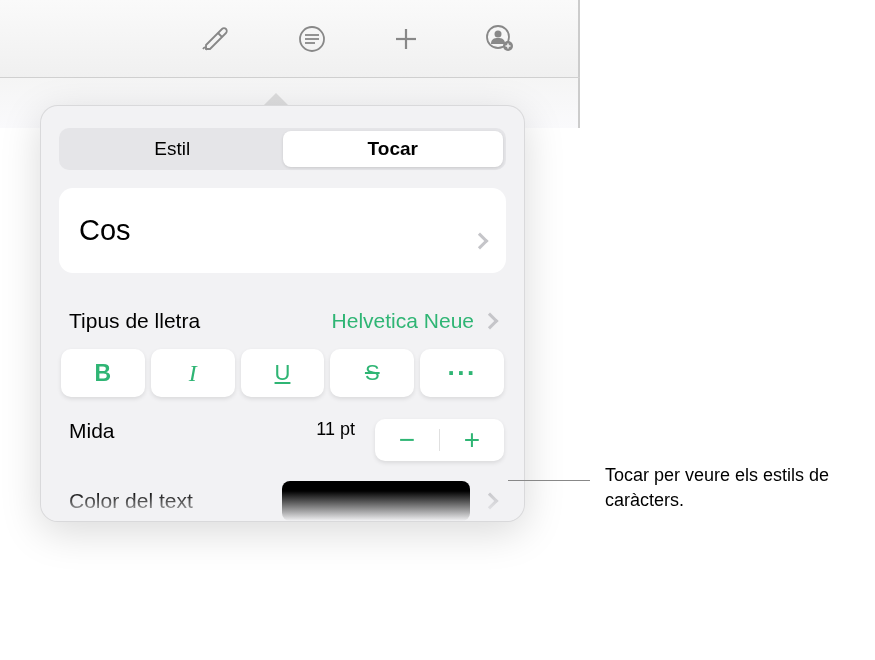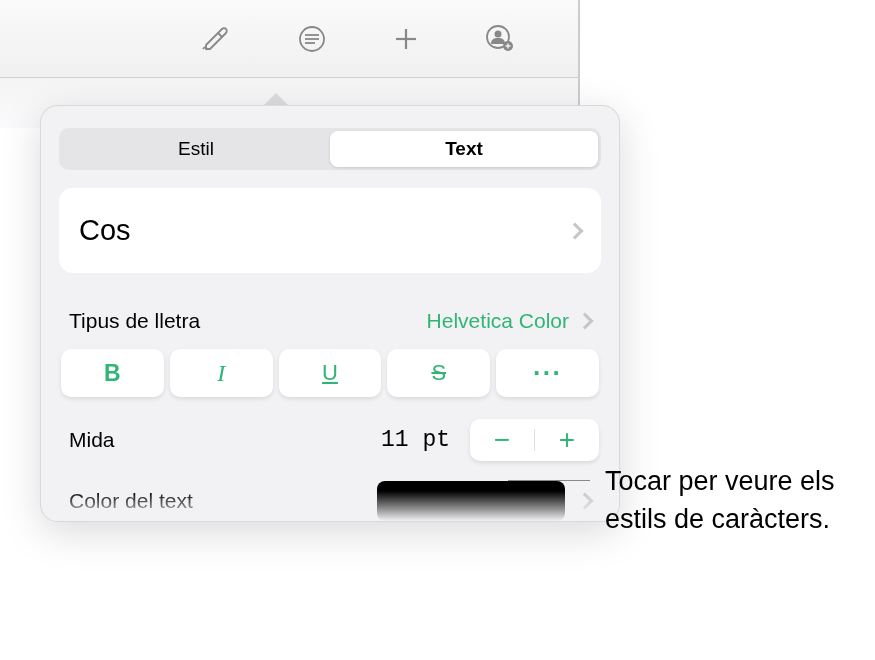--- a/index.html
+++ b/index.html
@@ -47,21 +47,21 @@
       left: 0;
       width: 580px;
       height: 50px;
       background: linear-gradient(to bottom, #f5f5f5, #fafafc);
       border-right: 2px solid #ccc;
     }
     .popover {
       position: absolute;
       top: 105px;
       left: 40px;
-      width: 580px;
+      width: 485px;
       background: #f2f2f4;
       border-radius: 18px;
       border: 1px solid rgba(0,0,0,0.1);
       box-shadow: 0 10px 40px rgba(0,0,0,0.15);
       padding-bottom: 0;
       overflow: hidden;
     }
     .popover::before {
       content: "";
       position: absolute;
@@ -114,21 +114,21 @@
       letter-spacing: 0.3px;
     }
     .card {
       background: #fff;
       border-radius: 14px;
       margin: 0 18px 24px;
       padding: 0;
     }
     .para-style-row {
       display: flex;
-      align-items: center;
+      align-items: flex-end;
       justify-content: space-between;
       padding: 26px 20px;
       cursor: pointer;
     }
     .para-style-value {
       font-size: 29px;
       color: #000;
     }
     .chevron {
       width: 12px;
@@ -175,33 +175,32 @@
       cursor: pointer;
       box-shadow: 0 2px 4px rgba(0,0,0,0.1);
     }
     .style-btn .bold { font-weight: 700; font-size: 23px; }
     .style-btn .italic { font-style: italic; font-family: Georgia, serif; font-size: 24px; }
     .style-btn .underline { text-decoration: underline; font-size: 22px; }
     .style-btn .strike { text-decoration: line-through; font-size: 22px; }
     .style-btn .more { font-size: 26px; line-height: 15px; font-weight:bold; letter-spacing: 1px;}
     .size-row {
       display: flex;
-      align-items: center;
+      align-items: flex-start;
       padding: 8px 2px 14px 10px;
     }
     .size-label {
       font-size: 21px;
       color: #000;
       flex: 1;
     }
     .size-value {
-      font-size: 23px;
+      font-size: 18px;
       color: #000;
       margin-right: 20px;
-      font-family: Liberation Mono, monospace;
     }
     .stepper {
       display: flex;
       background: #fff;
       border-radius: 10px;
       box-shadow: 0 2px 4px rgba(0,0,0,0.1);
       overflow: hidden;
     }
     .stepper-btn {
       width: 64px;
@@ -242,21 +241,21 @@
       top: 480px;
       left: 508px;
       width: 82px;
       height: 1px;
       background: #888;
     }
     .callout-text {
       position: absolute;
       top: 463px;
       left: 605px;
-      font-size: 27px;
+      font-size: 18px;
       color: #000;
       line-height: 1.4;
       width: 260px;
     }
     .fade-bottom {
       position: absolute;
       bottom: 0;
       left: 0;
       right: 0;
       height: 30px;
@@ -301,35 +300,35 @@
   </div>
   <div class="toolbar-edge"></div>
 </div>
 
 <div class="content-bg"></div>
 
 <div class="popover-wrap"></div>
 <div class="popover">
   <div class="seg-control">
     <div class="seg-item">Estil</div>
-    <div class="seg-item active">Text</div>
+    <div class="seg-item active">Tocar</div>
   </div>
 
 
   <div class="card">
     <div class="para-style-row">
       <span class="para-style-value">Cos</span>
       <span class="chevron"></span>
     </div>
   </div>
 
   <div class="font-section">
     <div class="font-row">
       <span class="font-label">Tipus de lletra</span>
-      <span class="font-value">Helvetica Color</span>
+      <span class="font-value">Helvetica Neue</span>
       <span class="chevron"></span>
     </div>
 
     <div class="style-buttons">
       <div class="style-btn">
           <span class="bold">B</span>
         </div>
       <div class="style-btn">
           <span class="italic">I</span>
         </div>

